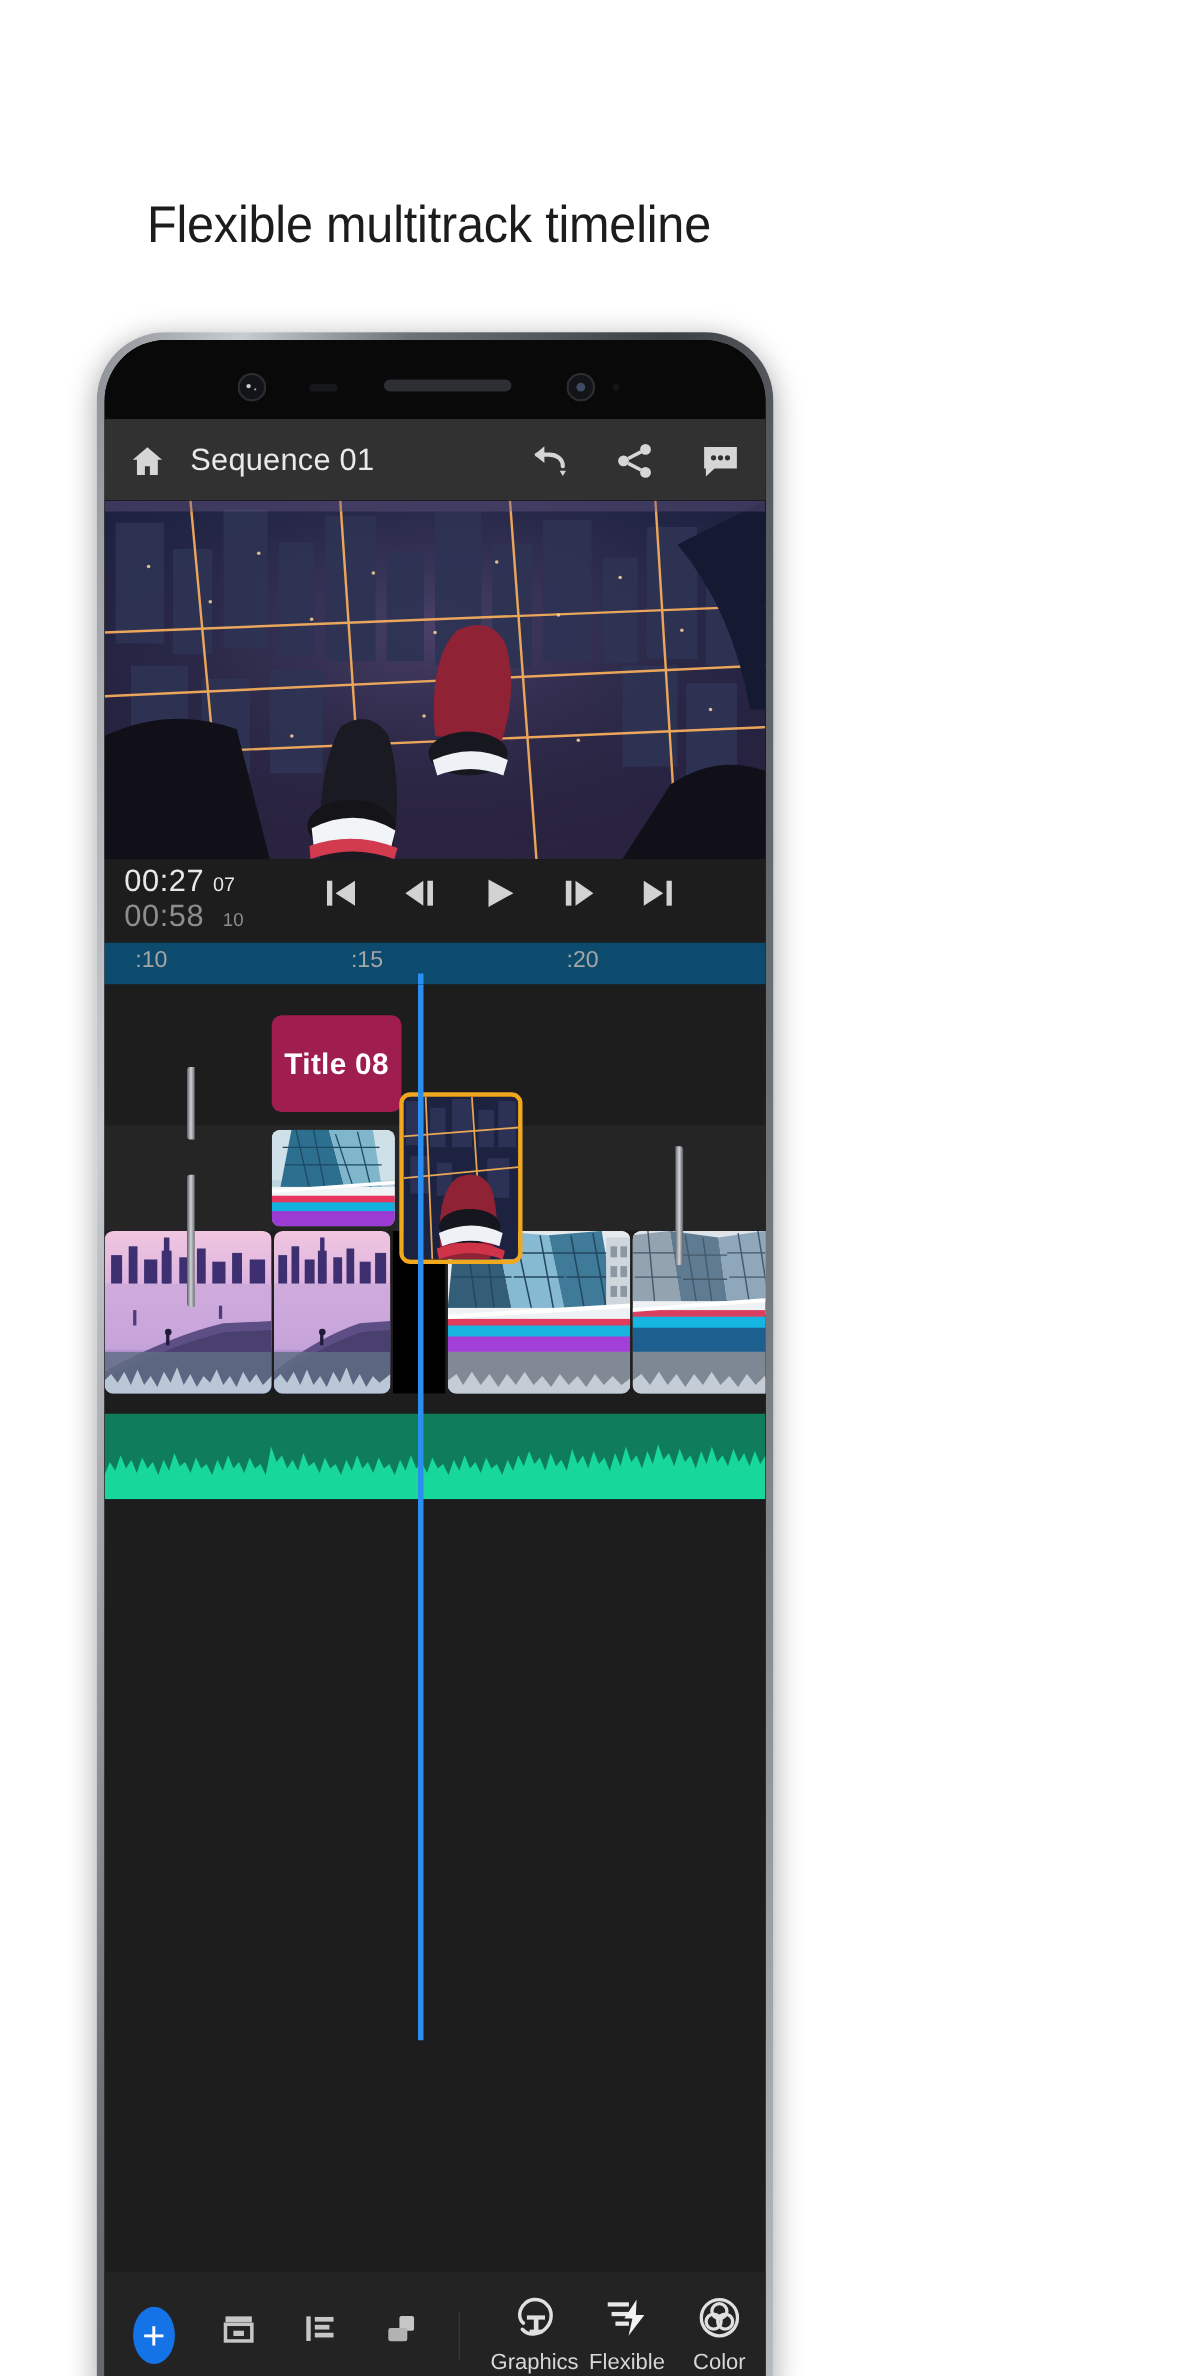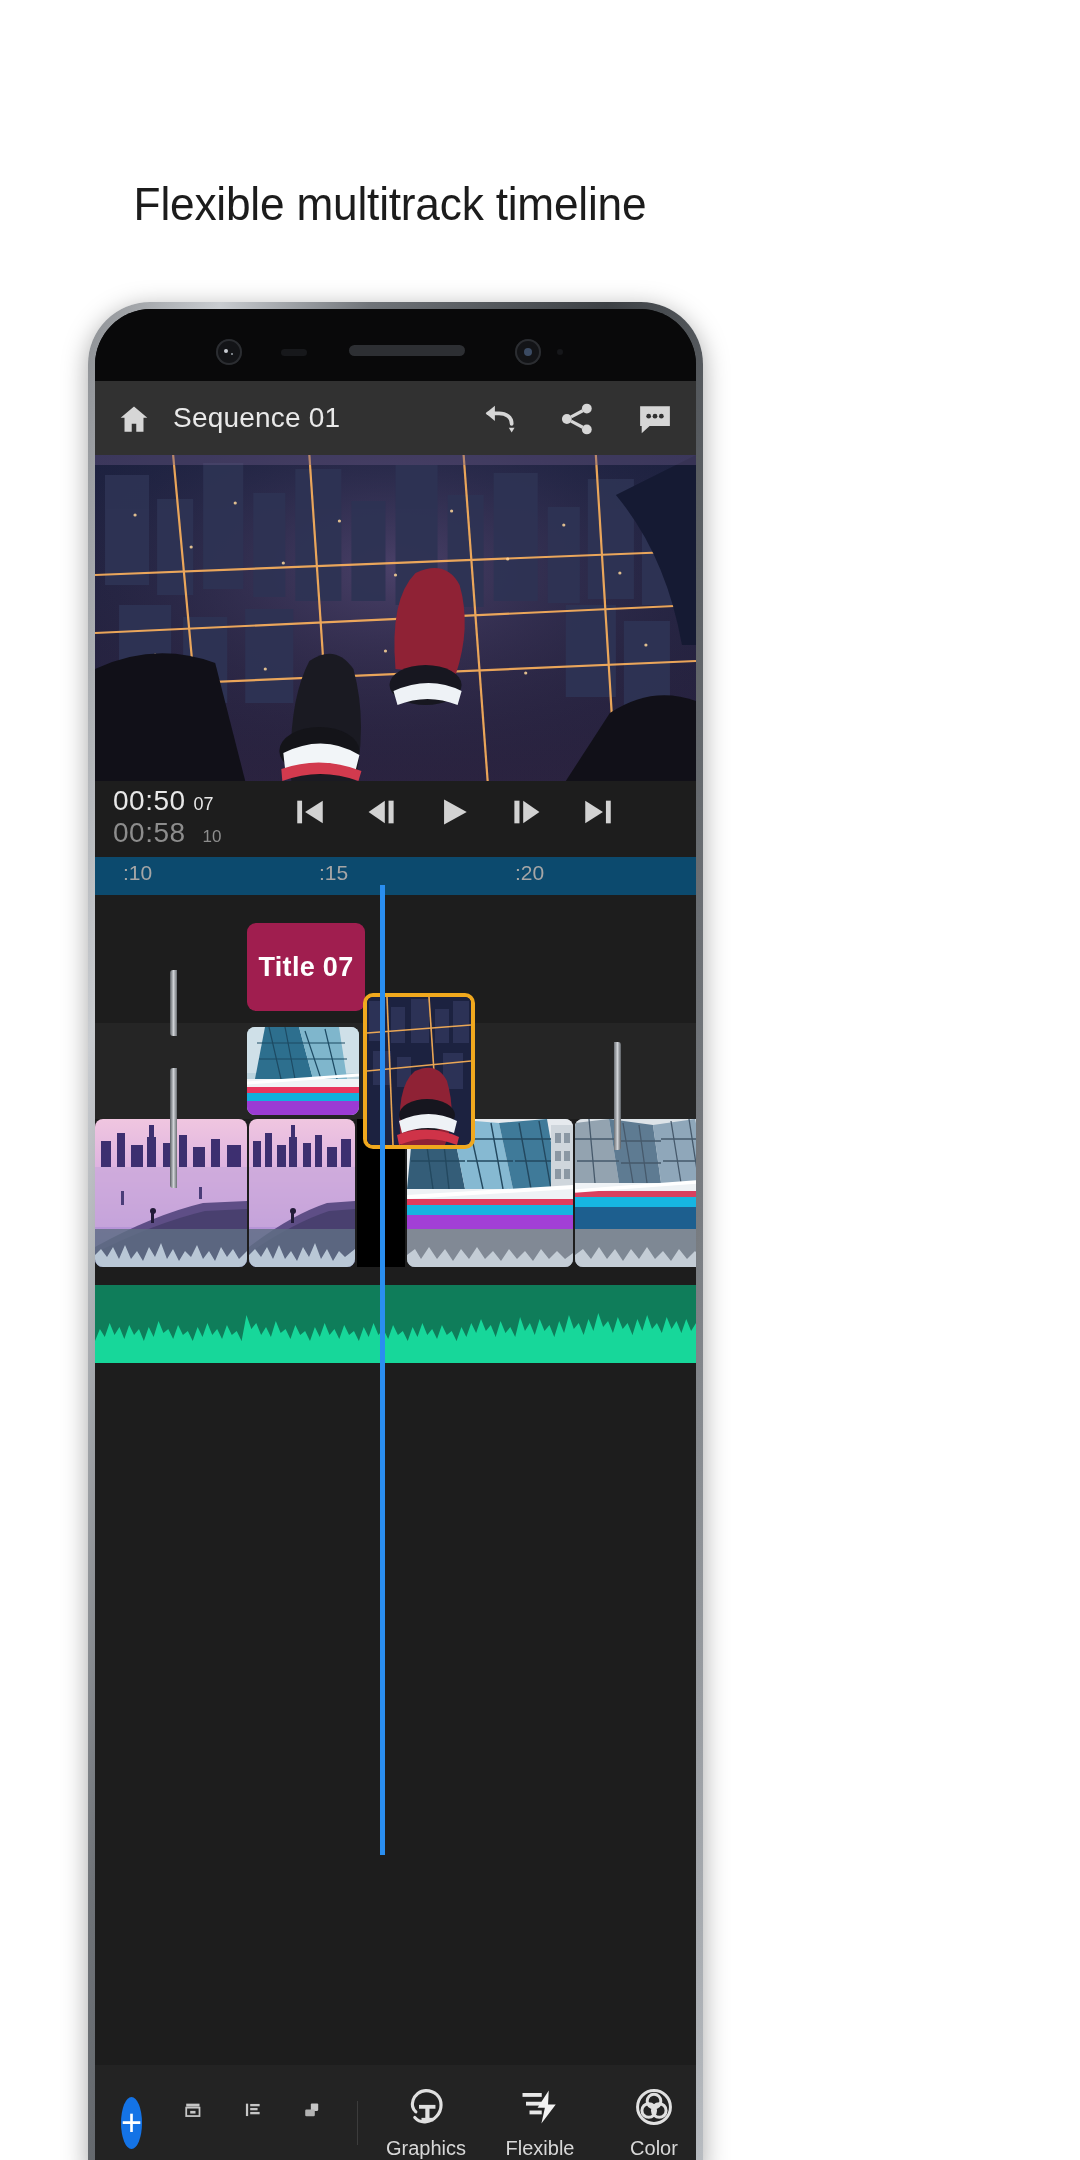--- a/index.html
+++ b/index.html
@@ -144,21 +144,21 @@
     position: absolute; left: 0; bottom: 0; width: 100%; height: 116px;
     background: #232323; display: flex; align-items: center;
   }
   .fab {
     width: 52px; height: 52px; border-radius: 50%; background: #1473e6;
     margin-left: 26px; display: flex; align-items: center; justify-content: center;
     color: #fff; font-size: 36px; font-weight: 300; line-height: 0.9;
   }
   .tool { width: 44px; height: 44px; margin-left: 42px; }
   .divider { width: 2px; height: 44px; background: #3c3c3c; margin-left: 36px; }
-  .tabs { display: flex; margin-left: 26px; gap: 30px; }
+  .tabs { display: flex; margin-left: 26px; }
   .tab { width: 84px; display: flex; flex-direction: column; align-items: center; }
   .tab-ic { width: 42px; height: 42px; }
   .tab-lb { color: #d8d8d8; font-size: 20px; margin-top: 9px; }
 </style>
 </head>
 <body>
 
 <div class="page">
 
   <div class="promo-sub">Flexible multitrack timeline</div>
@@ -284,21 +284,21 @@
             </g>
             <g fill="#6b5a86" opacity=".4">
               <rect x="0" y="0" width="600" height="10"></rect>
             </g>
           </svg>
         </div>
 
         <div class="transport">
           <div class="tc">
             <div class="tc-row">
-              <span class="tc-main">00:50</span>
+              <span class="tc-main">00:27</span>
               <span class="tc-sub">07</span>
             </div>
             <div class="tc-row dim">
               <span class="tc-main">00:58</span>
               <span class="tc-sub">10</span>
             </div>
           </div>
           <div class="tbtns">
             <span class="tbtn">
               <svg viewBox="0 0 24 24">
@@ -336,21 +336,21 @@
           <span class="rtick" style="left:28px">:10</span>
           <span class="rtick" style="left:224px">:15</span>
           <span class="rtick" style="left:420px">:20</span>
           <span class="playhead-ruler"></span>
         </div>
 
         <div class="timeline">
 
           <div class="track tr-title">
             <div class="clip-title">
-              <span>Title 07</span>
+              <span>Title 08</span>
             </div>
           </div>
 
           <div class="track tr-v2">
             <div class="clip" style="left:152px; top:4px; width:112px; height:88px;">
               <svg viewBox="0 0 112 88" preserveAspectRatio="none">
                 <rect width="112" height="88" fill="#bcd4de"></rect>
                 <path d="M0 0h112v46H0z" fill="#cfe0e8"></path>
                 <path d="M18 0 52 0 66 52 8 52z" fill="#2d6f8e"></path>
                 <path d="M52 0 92 0 100 52 66 52z" fill="#7fb6cc"></path>

